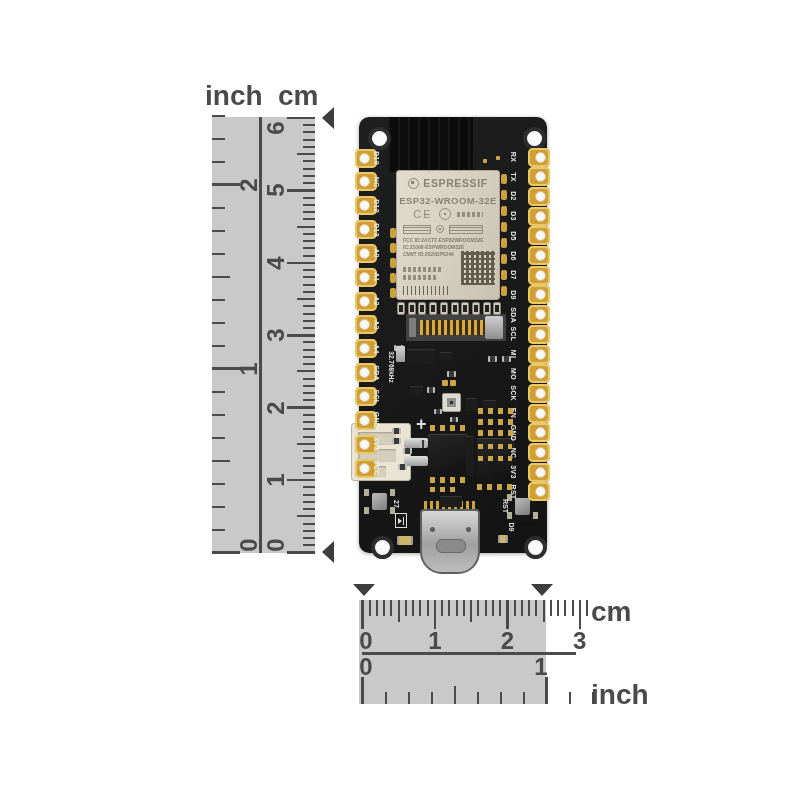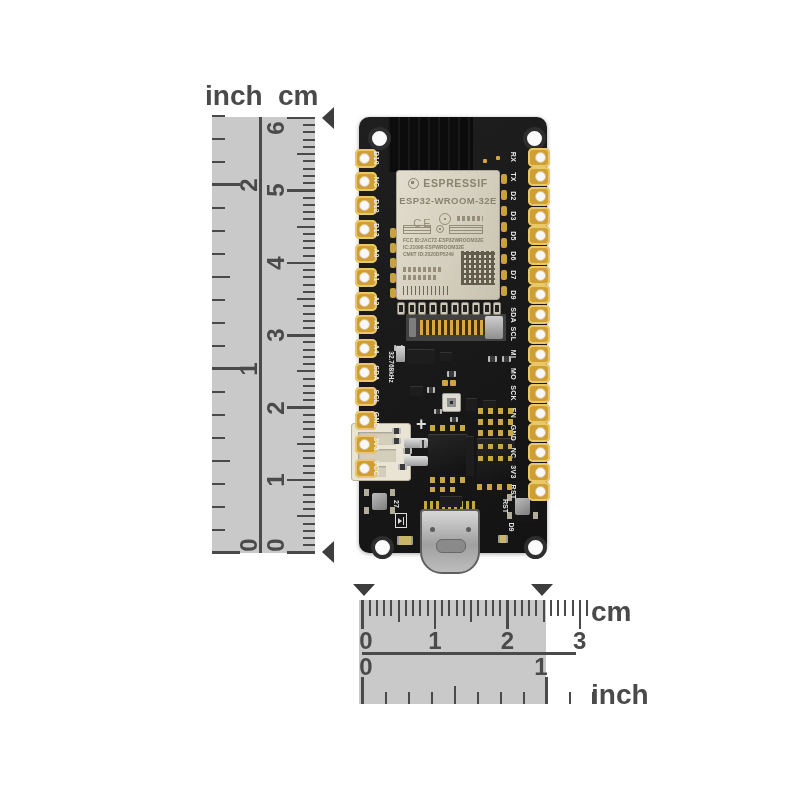--- a/index.html
+++ b/index.html
@@ -26,21 +26,21 @@
            border-radius:0 0 3px 3px;}
   .shield{position:absolute;left:396px;top:170px;width:104px;height:130px;border-radius:3px;
           background:linear-gradient(115deg,#e2ddce 0%,#d5cfbf 55%,#c8c2b1 100%);
           border:1px solid #ada698;box-sizing:border-box;color:#8b8371;overflow:hidden;}
   .logo-row{position:absolute;left:0;top:6px;width:100%;display:flex;justify-content:center;align-items:center;gap:4px;}
   .logo-circle{width:11px;height:11px;border-radius:50%;border:1.5px solid #8b8371;box-sizing:border-box;
                background:radial-gradient(circle at 40% 40%, #8b8371 1.5px, transparent 2px);}
   .brand{font:700 10.5px "Liberation Sans",sans-serif;letter-spacing:.6px;text-align:right;}
   .model{position:absolute;left:0;top:24px;width:100%;text-align:center;font:700 9.5px "Liberation Sans",sans-serif;letter-spacing:.4px;}
   .ce-row{position:absolute;left:0;top:37px;width:100%;display:flex;justify-content:center;align-items:center;gap:6px;}
-  .ce{font:400 11px "Liberation Sans",sans-serif;letter-spacing:2px;color:#948c79;margin-top:9px;}
+  .ce{font:400 11px "Liberation Sans",sans-serif;letter-spacing:2px;color:#948c79;}
   .cert-circle{width:12px;height:12px;border-radius:50%;border:1.5px solid #948c79;box-sizing:border-box;
                background:radial-gradient(circle,#948c79 1px,transparent 1.5px);}
   .blurline{height:5px;background:repeating-linear-gradient(90deg,#968e7b 0 3px,transparent 3px 5px);}
   .cert-strip{position:absolute;left:6px;top:53px;width:92px;height:10px;display:flex;align-items:center;gap:5px;}
   .cert-box{height:9px;border:1px solid #948c79;box-sizing:border-box;
             background:repeating-linear-gradient(0deg,transparent 0 2px,#948c79 2px 3px);}
   .fcc{position:absolute;left:6px;top:66px;font:600 5px "Liberation Sans",sans-serif;line-height:7px;
        color:#857d6b;letter-spacing:0;white-space:nowrap;}
   .qr{position:absolute;left:64px;top:80px;width:34px;height:34px;background-color:#d8d2c4;
       background-image:repeating-linear-gradient(0deg,#645d4d 0 2.5px,transparent 2.5px 5px),

